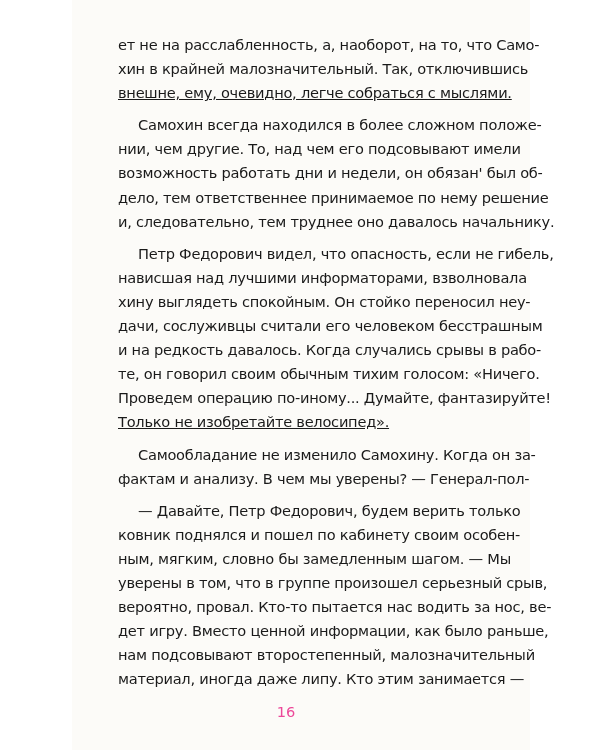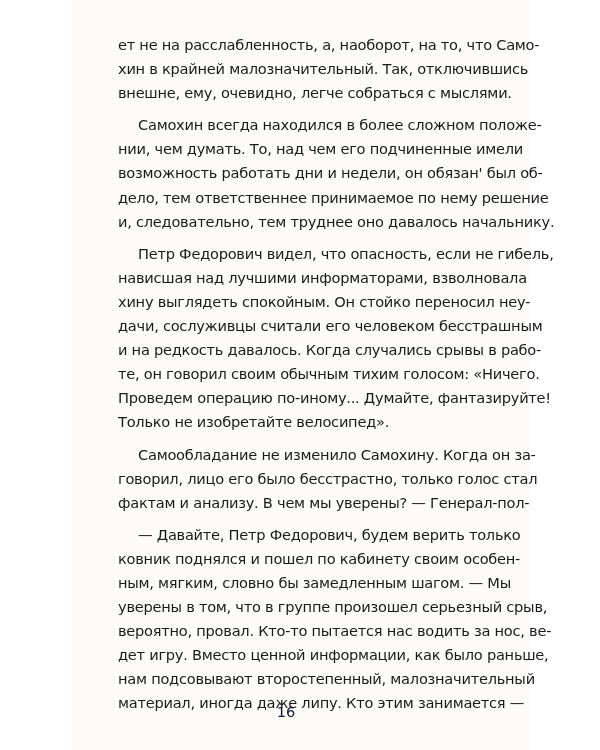--- a/index.html
+++ b/index.html
@@ -8,51 +8,50 @@
       position: absolute; left: 72px; top: 0; width: 458px; height: 750px;
       background: #fcfbf8;
     }
     .text {
       position: absolute; left: 118px; top: 33px; width: 388px;
       font-family: "DejaVu Sans", sans-serif;
       font-size: 14.6px; line-height: 24.1px; color: #1a1a1a;
       letter-spacing: -0.25px;
     }
     .line { display: block; height: 24.1px; white-space: nowrap; text-align: justify; text-align-last: justify; }
-    .line.last { text-align-last: left; }
+    .line.last { text-align-last: left; text-decoration: underline; }
     .line.indent { padding-left: 20px; margin-top: 8px; }
     .page-number {
       position: absolute; left: 0; width: 572px; top: 703px; text-align: center;
-      font-family: "DejaVu Sans", sans-serif; font-size: 14.6px; color: #0f172a;
+      font-family: "DejaVu Sans", sans-serif; font-size: 14.6px; color: #ec4899;
     }
   </style>
 </head>
 <body>
 
 <div class="paper"></div>
 
 <div class="text">
   <span class="line">ет не на расслабленность, а, наоборот, на то, что Само-</span>
   <span class="line">хин в крайней малозначительный. Так, отключившись</span>
   <span class="line last">внешне, ему, очевидно, легче собраться с мыслями.</span>
   <span class="line indent">Самохин всегда находился в более сложном положе-</span>
-  <span class="line">нии, чем думать. То, над чем его подчиненные имели</span>
+  <span class="line">нии, чем другие. То, над чем его подсовывают имели</span>
   <span class="line">возможность работать дни и недели, он обязан' был об-</span>
   <span class="line">дело, тем ответственнее принимаемое по нему решение</span>
   <span class="line">и, следовательно, тем труднее оно давалось начальнику.</span>
   <span class="line indent">Петр Федорович видел, что опасность, если не гибель,</span>
   <span class="line">нависшая над лучшими информаторами, взволновала</span>
   <span class="line">хину выглядеть спокойным. Он стойко переносил неу-</span>
   <span class="line">дачи, сослуживцы считали его человеком бесстрашным</span>
   <span class="line">и на редкость давалось. Когда случались срывы в рабо-</span>
   <span class="line">те, он говорил своим обычным тихим голосом: «Ничего.</span>
   <span class="line">Проведем операцию по-иному... Думайте, фантазируйте!</span>
   <span class="line last">Только не изобретайте велосипед».</span>
   <span class="line indent">Самообладание не изменило Самохину. Когда он за-</span>
-  <span class="line">говорил, лицо его было бесстрастно, только голос стал</span>
   <span class="line">фактам и анализу. В чем мы уверены? — Генерал-пол-</span>
   <span class="line indent">— Давайте, Петр Федорович, будем верить только</span>
   <span class="line">ковник поднялся и пошел по кабинету своим особен-</span>
   <span class="line">ным, мягким, словно бы замедленным шагом. — Мы</span>
   <span class="line">уверены в том, что в группе произошел серьезный срыв,</span>
   <span class="line">вероятно, провал. Кто-то пытается нас водить за нос, ве-</span>
   <span class="line">дет игру. Вместо ценной информации, как было раньше,</span>
   <span class="line">нам подсовывают второстепенный, малозначительный</span>
   <span class="line">материал, иногда даже липу. Кто этим занимается —</span>
 

